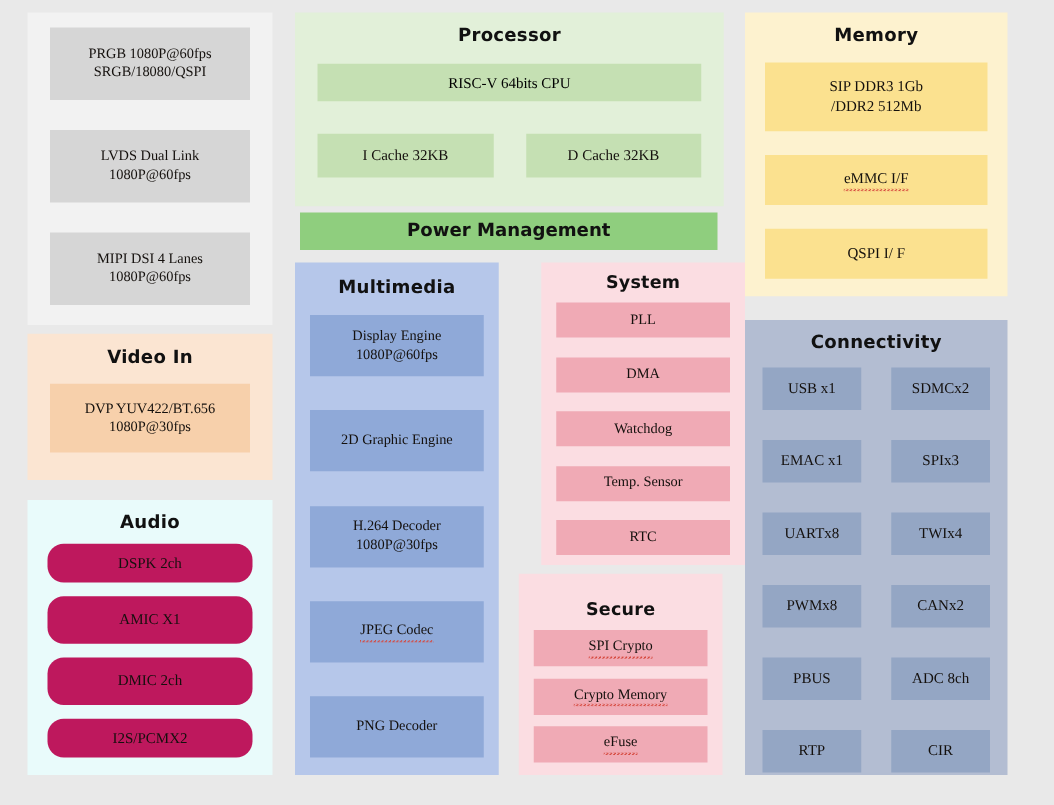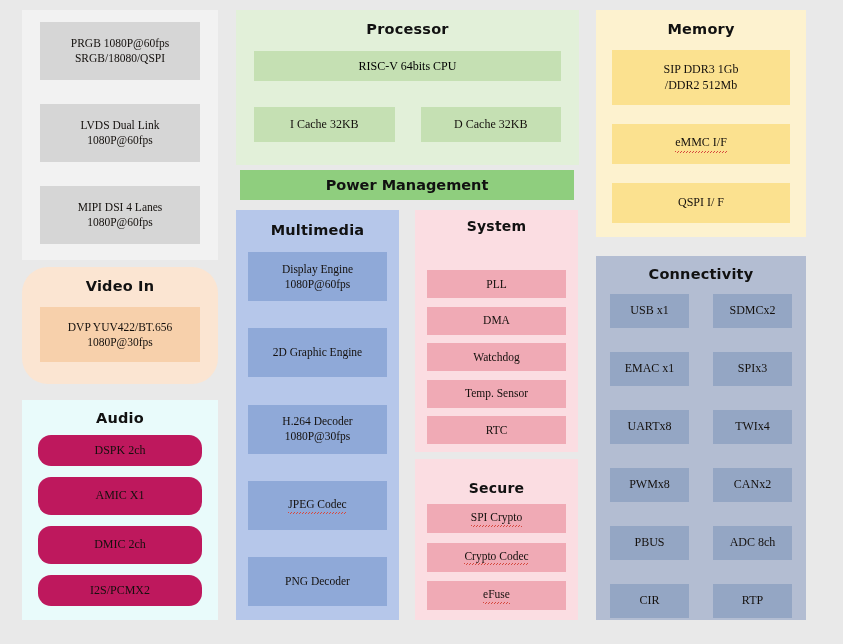--- a/index.html
+++ b/index.html
@@ -72,21 +72,20 @@
     padding: 12px 18px 16px 18px;
   }
   #display-out .panel-title { font-size: 14.5px; margin-bottom: 14px; }
   #display-out .cell { background: #d6d6d6; font-size: 11.5px; }
 
   
   #video-in {
     left: 22px; top: 267px; width: 196px; height: 117px;
     background: #fbe5d2;
     padding: 11px 18px 14px 18px;
-    border-radius: 26px;
   }
   #video-in .panel-title { font-size: 14.5px; margin-bottom: 13px; }
   #video-in .cell { background: #f7d0ab; font-size: 11.5px; }
 
   
   #audio {
     left: 22px; top: 400px; width: 196px; height: 220px;
     background: #e9fbfb;
     padding: 10px 16px 14px 16px;
   }
@@ -126,24 +125,23 @@
   #multimedia {
     left: 236px; top: 210px; width: 163px; height: 410px;
     background: #b6c7ea;
     padding: 12px 12px 14px 12px;
   }
   #multimedia .panel-title { font-size: 14.5px; margin-bottom: 14px; }
   #multimedia .cell { background: #8fa9d8; font-size: 11.5px; height: 49px; }
 
   
   #system {
-    left: 415px; top: 210px; width: 163px; height: 242px;
+    left: 433px; top: 210px; width: 163px; height: 242px;
     background: #fbdde2;
     padding: 8px 12px 8px 12px;
-    gap: 28px;
   }
   #system .panel-title { font-size: 14px; margin-bottom: 8px; }
   #system .cell { background: #f0aab5; font-size: 11.5px; height: 28px; }
 
   
   #secure {
     left: 415px; top: 459px; width: 163px; height: 161px;
     background: #fbdde2;
     padding: 9px 12px 10px 12px;
   }
@@ -290,21 +288,21 @@
     </div>
   </div>
 
   <div class="panel" id="secure">
     <div class="panel-title">Secure</div>
     <div class="items">
       <div class="cell">
         <span class="l1 sq">SPI Crypto</span>
       </div>
       <div class="cell">
-        <span class="l1 sq">Crypto Codec</span>
+        <span class="l1 sq">Crypto Memory</span>
       </div>
       <div class="cell">
         <span class="l1 sq">eFuse</span>
       </div>
     </div>
   </div>
 
   <div class="panel" id="memory">
     <div class="panel-title">Memory</div>
     <div class="items">
@@ -348,21 +346,21 @@
       <div class="cell">
         <span class="l1">CANx2</span>
       </div>
       <div class="cell">
         <span class="l1">PBUS</span>
       </div>
       <div class="cell">
         <span class="l1">ADC 8ch</span>
       </div>
       <div class="cell">
+        <span class="l1">RTP</span>
+      </div>
+      <div class="cell">
         <span class="l1">CIR</span>
       </div>
-      <div class="cell">
-        <span class="l1">RTP</span>
-      </div>
     </div>
   </div>
 
 </div>
 
 </body></html>

